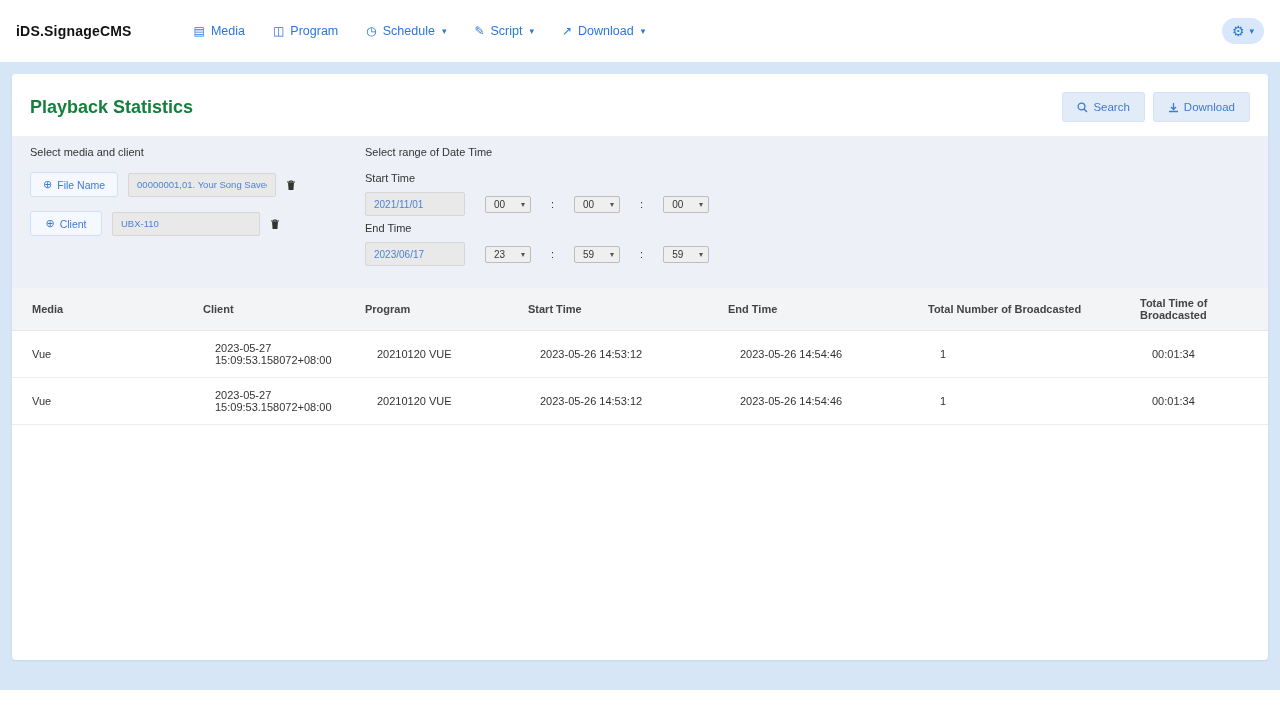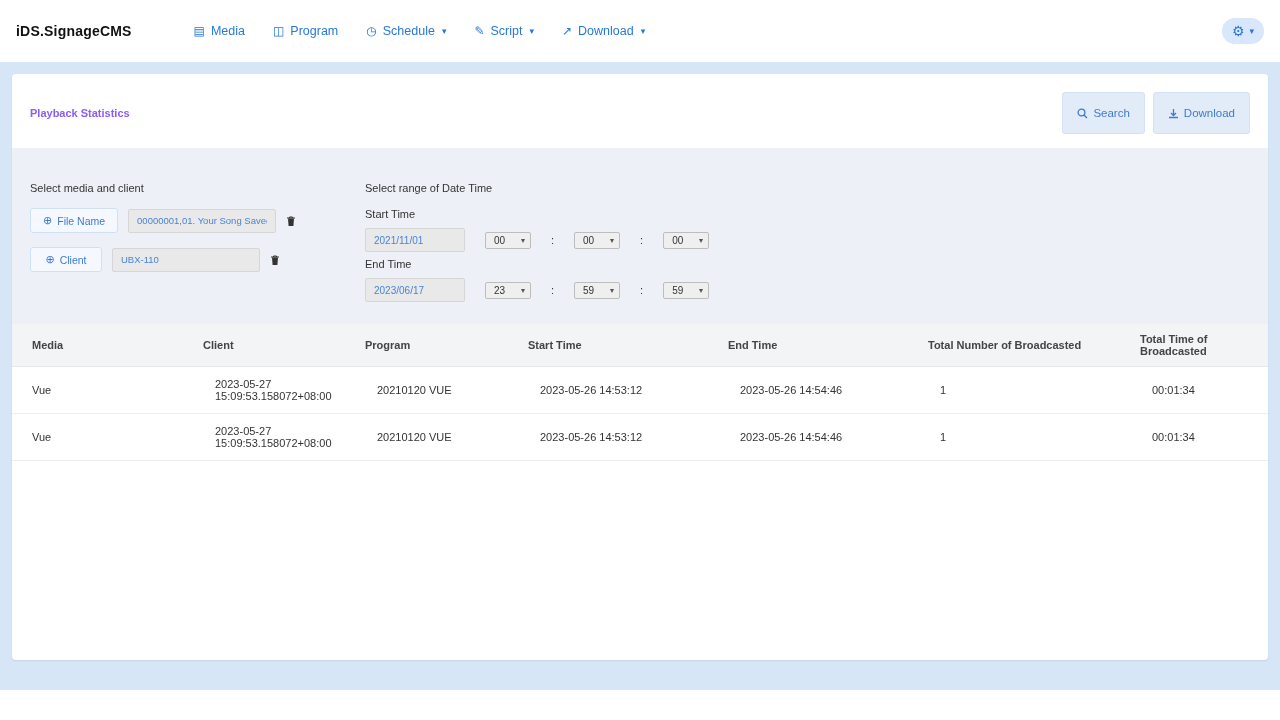--- a/index.html
+++ b/index.html
@@ -16,30 +16,30 @@
   .nav-item .caret { font-size:9px; margin-left:1px; }
   .gear-pill { margin-left:auto; background:#d8e7fb; border-radius:14px; height:26px; padding:0 10px; display:flex; align-items:center; gap:5px; color:#2878dc; cursor:pointer; }
   .gear-pill .gear { font-size:14px; }
   .gear-pill .caret { font-size:9px; }
 
   
   .content-bg { background:#d7e6f7; height:628px; padding:12px; }
   .card { background:#ffffff; border-radius:4px; height:586px; box-shadow:0 1px 2px rgba(0,0,0,.08); overflow:hidden; display:flex; flex-direction:column; }
 
   .card-head { display:flex; align-items:center; justify-content:space-between; padding:18px 18px 14px 18px; }
-  .page-title { font-size:11px; font-weight:700; color:#8b5cf6;text-align:right; }
+  .page-title { font-size:18px; font-weight:700; color:#15803d;text-align:right; }
   .actions { display:flex; gap:8px; }
-  .btn { display:flex; align-items:center; gap:5px; background:#e2ecf9; border:1px solid #d3e2f5; color:#3f7ad0; font-size:11.5px; padding:14px 14px; border-radius:3px; cursor:pointer; }
+  .btn { display:flex; align-items:center; gap:5px; background:#e2ecf9; border:1px solid #d3e2f5; color:#3f7ad0; font-size:11.5px; padding:8px 14px; border-radius:3px; cursor:pointer; }
   .btn svg { display:block; }
 
   
   .filter { background:#edf1f7; display:flex; padding:10px 18px 16px 18px; }
   .fcol-left { width:335px; }
   .fcol-right { flex:1; }
-  .flabel { font-size:11px; color:#333; margin-bottom:14px;margin-top:24px; }
+  .flabel { font-size:11px; color:#333; margin-bottom:14px; }
   .frow { display:flex; align-items:center; gap:10px; margin-bottom:14px; }
   .chip-btn { display:flex; align-items:center; gap:5px; background:#f5f9ff; border:1px solid #cfe0f5; color:#3f7ad0; font-size:10.5px; padding:5px 12px; border-radius:3px; cursor:pointer; min-width:72px; justify-content:center; }
   .chip-btn .plus { font-size:11px; }
   .pill-input { background:#e9e9e9; border:1px solid #d6d6d6; color:#4a83d6; font-size:9.5px; height:24px; width:148px; padding:0 8px; border-radius:2px; }
   .trash { cursor:pointer; display:flex; align-items:center; }
 
   .sub-label { font-size:11px; color:#333; margin:4px 0 8px 0; }
   .dt-row { display:flex; align-items:center; gap:8px; margin-bottom:6px; }
   .date-input { background:#e9e9e9; border:1px solid #d6d6d6; color:#4a83d6; font-size:10px; height:24px; width:100px; padding:0 8px; border-radius:2px; }
   .tselect { background:#efefef; border:1px solid #bdbdbd; border-radius:2px; height:17px; width:46px; display:flex; align-items:center; justify-content:space-between; padding:0 5px 0 8px; font-size:10px; color:#333; cursor:pointer; margin-left:12px; }

